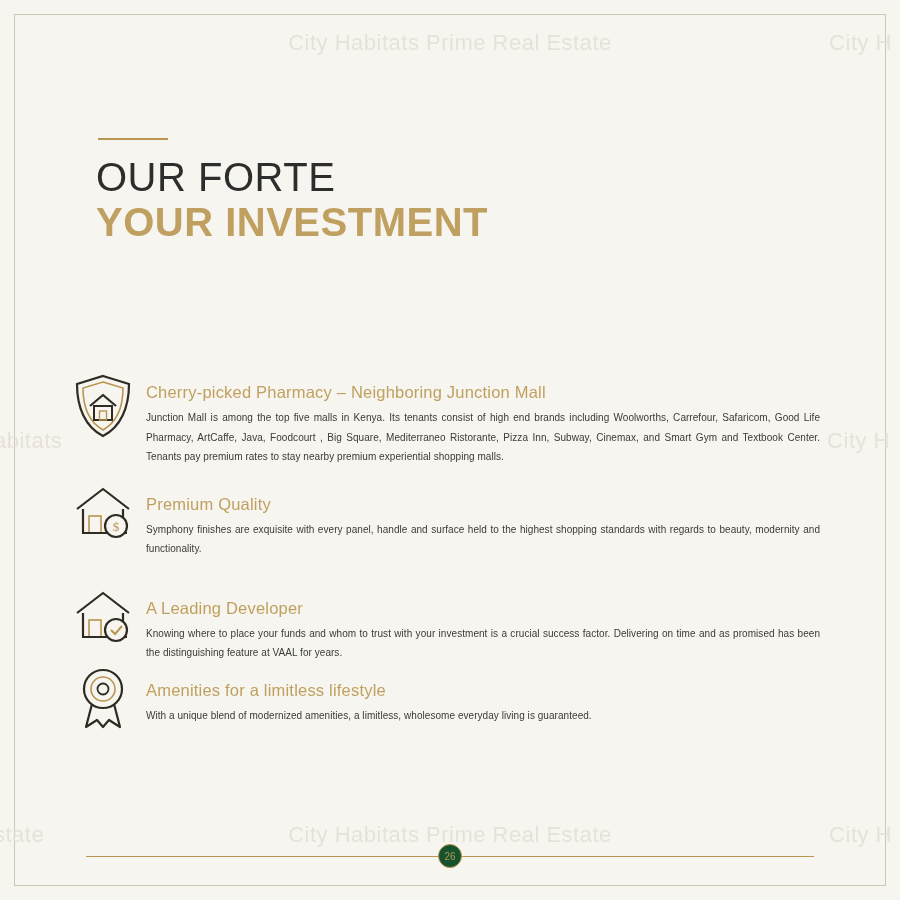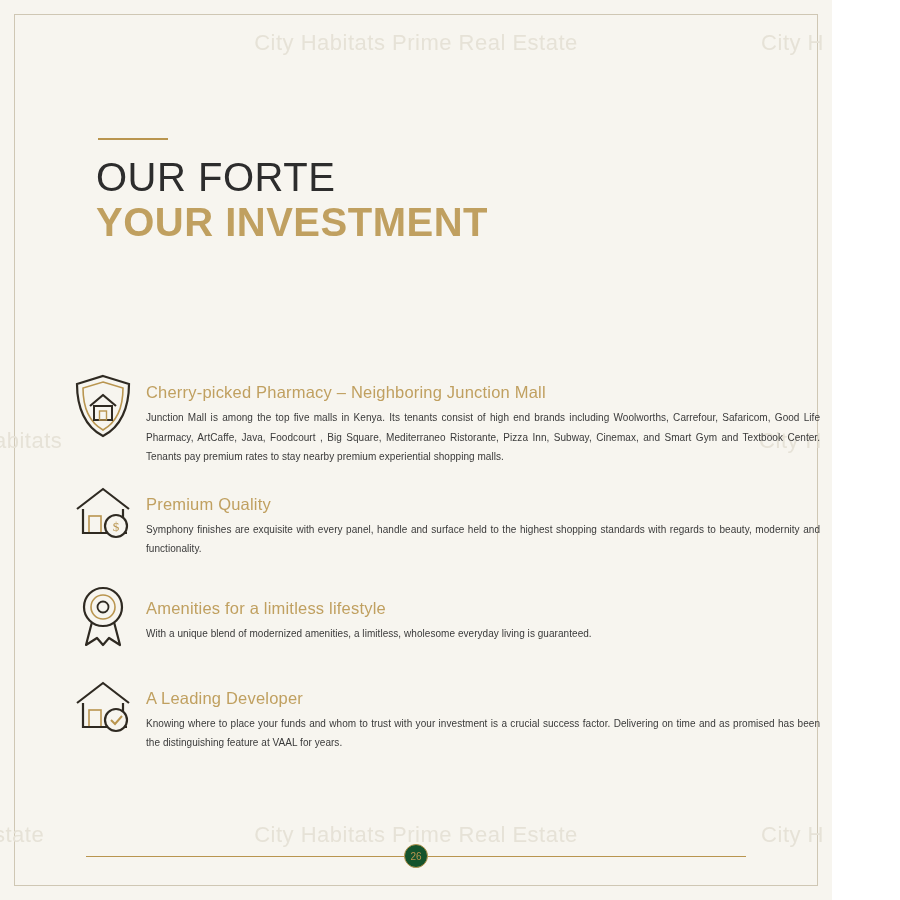--- a/index.html
+++ b/index.html
@@ -4,21 +4,21 @@
 <style>
   * { box-sizing: border-box; margin: 0; padding: 0; }
   html, body {
     width: 900px; height: 900px;
     background: #ffffff;
     font-family: "Liberation Sans", sans-serif;
     overflow: hidden;
   }
   #page {
     position: relative;
-    width: 832px; height: 900px;
+    width: 900px; height: 900px;
     background: #f7f5ef;
     overflow: hidden;
   }
   
   .frame {
     position: absolute;
     left: 14px; top: 14px; right: 14px; bottom: 14px;
     border: 1px solid #cfc7b4;
     pointer-events: none;
   }
@@ -180,50 +180,50 @@
           <circle cx="45" cy="43" r="11" fill="#f7f5ef" stroke="#2f2a22" stroke-width="2.2"></circle>
           <text x="45" y="48" font-size="13" font-family="Liberation Serif, serif" fill="#b9954f" text-anchor="middle">$</text>
         </svg>
       </div>
       <div class="f-body">
         <div class="f-title">Premium Quality</div>
         <div class="f-text">Symphony finishes are exquisite with every panel, handle and surface held to the highest shopping standards with regards to beauty, modernity and functionality.</div>
       </div>
     </div>
 
-    <div class="feature r3">
-      <div class="f-icon">
-        <svg width="58" height="64" viewBox="0 0 58 64">
-          <circle cx="29" cy="24" r="19" fill="none" stroke="#2f2a22" stroke-width="2.2"></circle>
-          <circle cx="29" cy="24" r="12" fill="none" stroke="#b9954f" stroke-width="1.6"></circle>
-          <circle cx="29" cy="24" r="5.5" fill="none" stroke="#2f2a22" stroke-width="1.8"></circle>
-          <path d="M18 39 L12 62 L23 55 L29 62 L35 55 L46 62 L40 39" fill="none" stroke="#2f2a22" stroke-width="2.2" stroke-linejoin="round"></path>
-        </svg>
-      </div>
-      <div class="f-body">
-        <div class="f-title">Amenities for a limitless lifestyle</div>
-        <div class="f-text">With a unique blend of modernized amenities, a limitless, wholesome everyday living is guaranteed.</div>
-      </div>
-    </div>
-
     <div class="feature r4">
       <div class="f-icon">
         <svg width="64" height="60" viewBox="0 0 64 60">
           <path d="M6 26 L32 6 L58 26" fill="none" stroke="#2f2a22" stroke-width="2.2" stroke-linejoin="round"></path>
           <path d="M12 26 L12 50 L52 50 L52 26" fill="none" stroke="#2f2a22" stroke-width="2.2"></path>
           <rect x="18" y="33" width="12" height="17" fill="none" stroke="#b9954f" stroke-width="1.6"></rect>
           <line x1="12" y1="50" x2="56" y2="50" stroke="#2f2a22" stroke-width="2.2"></line>
           <circle cx="45" cy="43" r="11" fill="#f7f5ef" stroke="#2f2a22" stroke-width="2.2"></circle>
           <path d="M40 43 L44 47 L51 39" fill="none" stroke="#b9954f" stroke-width="2"></path>
         </svg>
       </div>
       <div class="f-body">
         <div class="f-title">A Leading Developer</div>
         <div class="f-text">Knowing where to place your funds and whom to trust with your investment is a crucial success factor. Delivering on time and as promised has been the distinguishing feature at VAAL for years.</div>
       </div>
     </div>
 
+    <div class="feature r3">
+      <div class="f-icon">
+        <svg width="58" height="64" viewBox="0 0 58 64">
+          <circle cx="29" cy="24" r="19" fill="none" stroke="#2f2a22" stroke-width="2.2"></circle>
+          <circle cx="29" cy="24" r="12" fill="none" stroke="#b9954f" stroke-width="1.6"></circle>
+          <circle cx="29" cy="24" r="5.5" fill="none" stroke="#2f2a22" stroke-width="1.8"></circle>
+          <path d="M18 39 L12 62 L23 55 L29 62 L35 55 L46 62 L40 39" fill="none" stroke="#2f2a22" stroke-width="2.2" stroke-linejoin="round"></path>
+        </svg>
+      </div>
+      <div class="f-body">
+        <div class="f-title">Amenities for a limitless lifestyle</div>
+        <div class="f-text">With a unique blend of modernized amenities, a limitless, wholesome everyday living is guaranteed.</div>
+      </div>
+    </div>
+
   </div>
 
   <div class="footer-rule"></div>
   <div class="page-badge">26</div>
 
 </div>
 
 </body></html>

